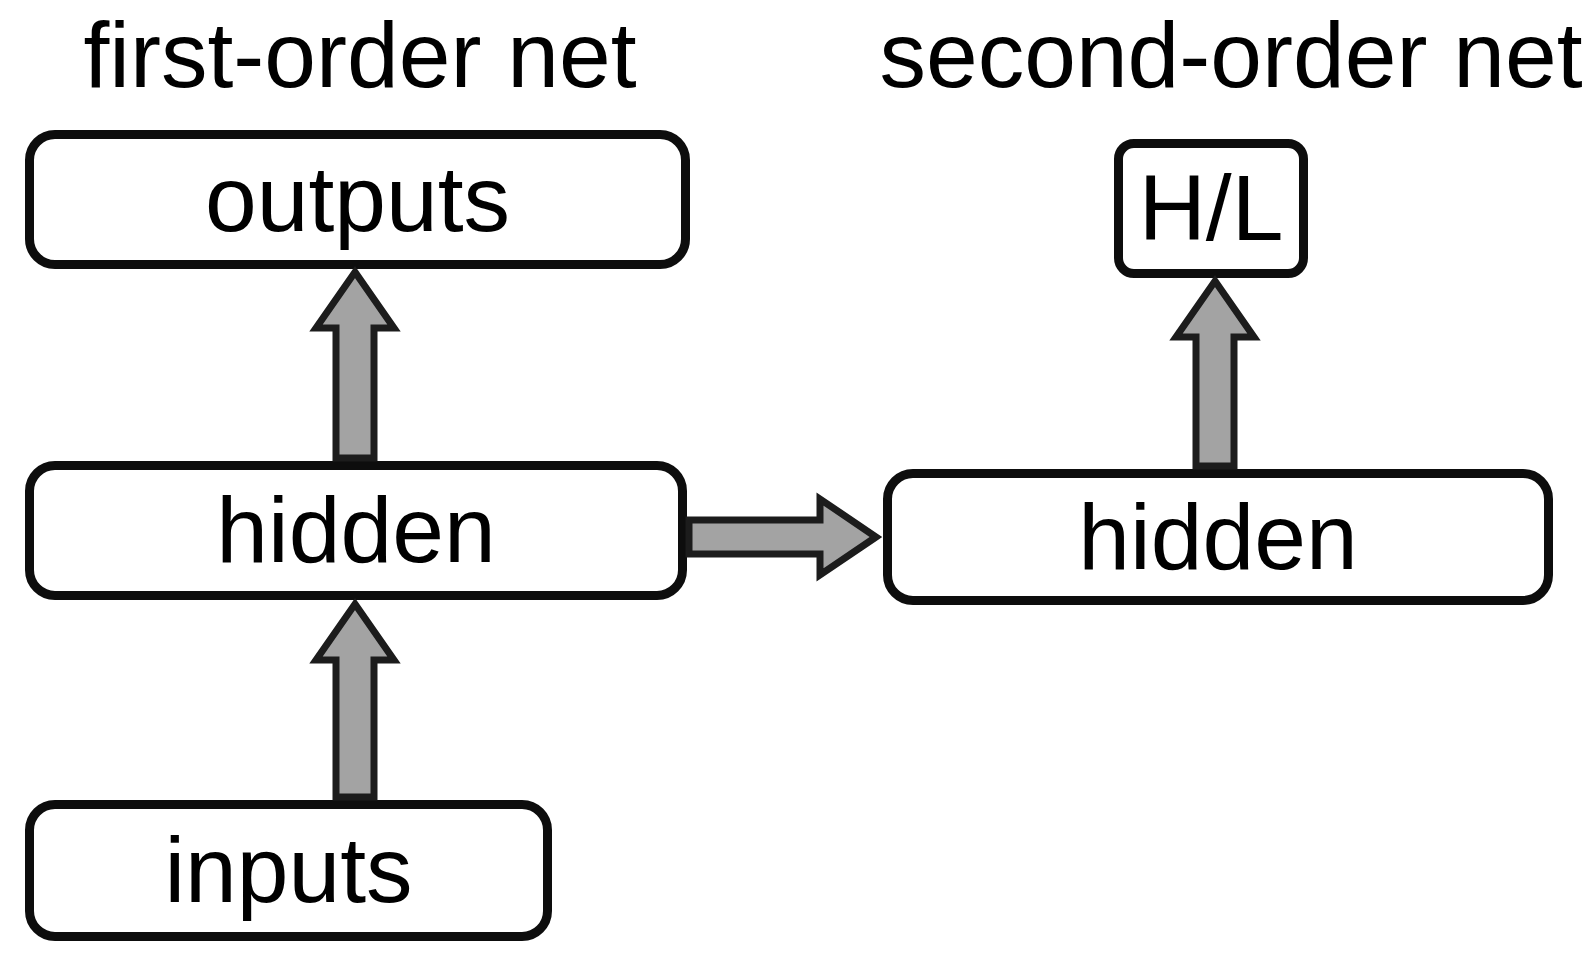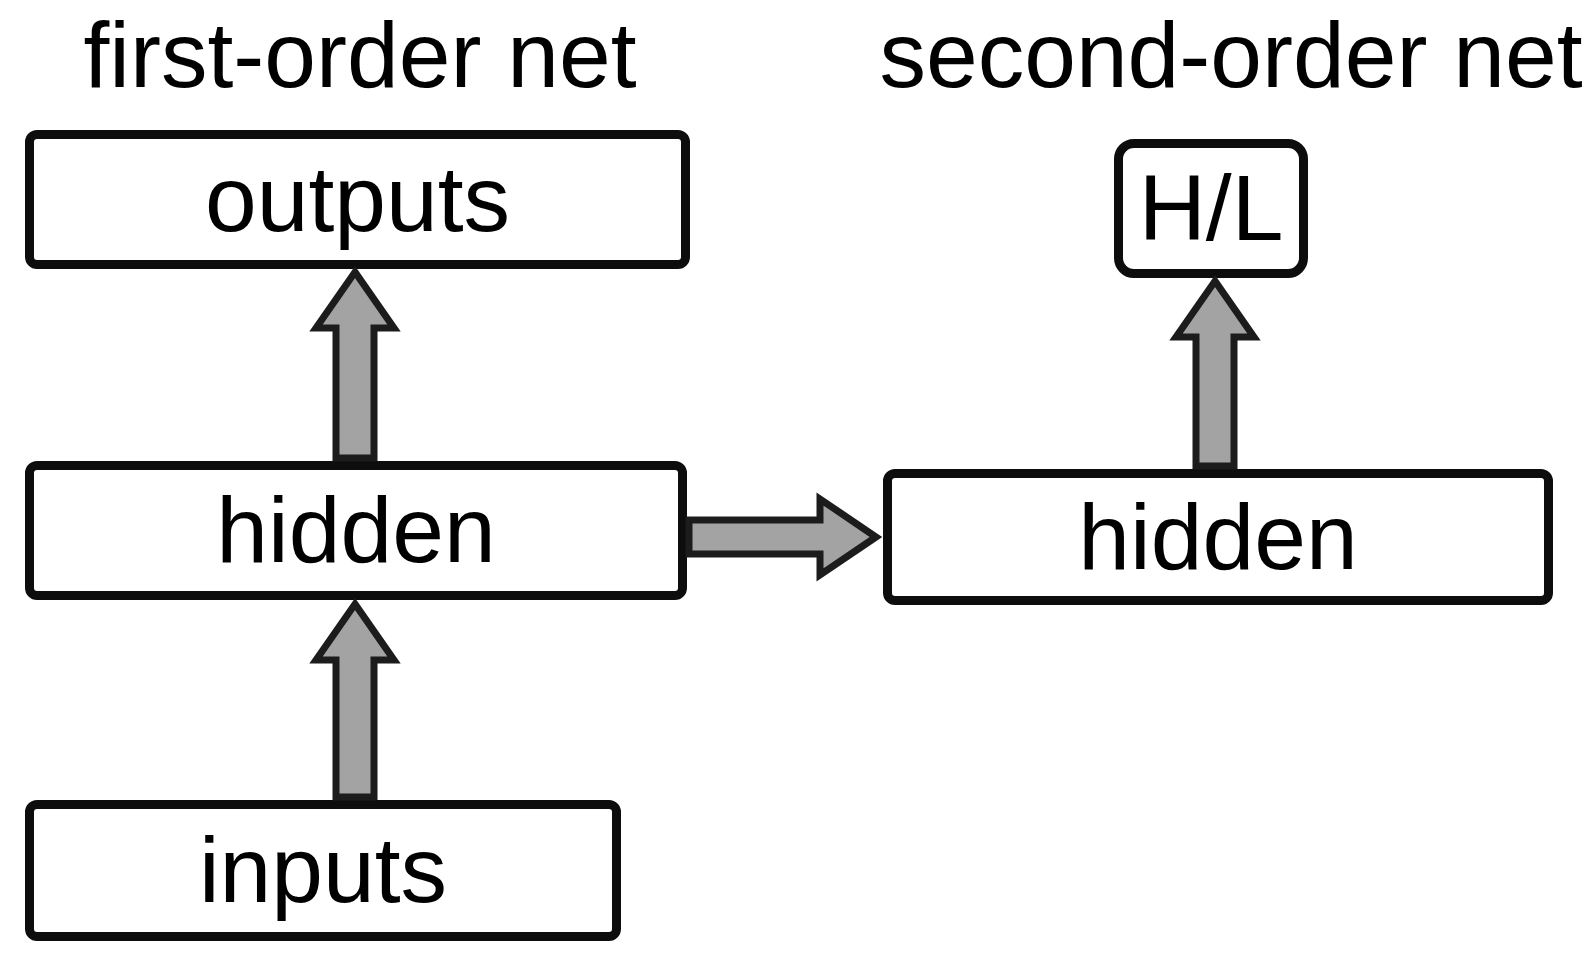--- a/index.html
+++ b/index.html
@@ -27,29 +27,29 @@
     color:var(--text);
     white-space:nowrap;
   }
   .title-first{left:0;width:720px;}
   .title-second{left:856px;width:750px;}
   .node{
     position:absolute;
     box-sizing:border-box;
     background:var(--box-fill);
     border:9px solid var(--box-border);
-    border-radius:12px;
+    border-radius:30px;
     display:flex;align-items:center;justify-content:center;
     font-size:93px;line-height:1;
     color:var(--text);
     white-space:nowrap;
   }
   .node-outputs{left:25px;top:130px;width:665px;height:139px;}
   .node-hidden-first{left:25px;top:461px;width:662px;height:139px;}
-  .node-inputs{left:25px;top:800px;width:596px;height:141px;}
+  .node-inputs{left:25px;top:800px;width:527px;height:141px;}
   .node-hidden-second{left:883px;top:469px;width:670px;height:136px;}
   .node-hl{left:1114px;top:139px;width:194px;height:139px;border-radius:20px;}
   .arrows-layer{
     position:absolute;left:0;top:0;width:1590px;height:964px;
     pointer-events:none;
   }
   .arrow{
     fill:var(--arrow-fill);
     stroke:var(--arrow-stroke);
     stroke-width:7;

